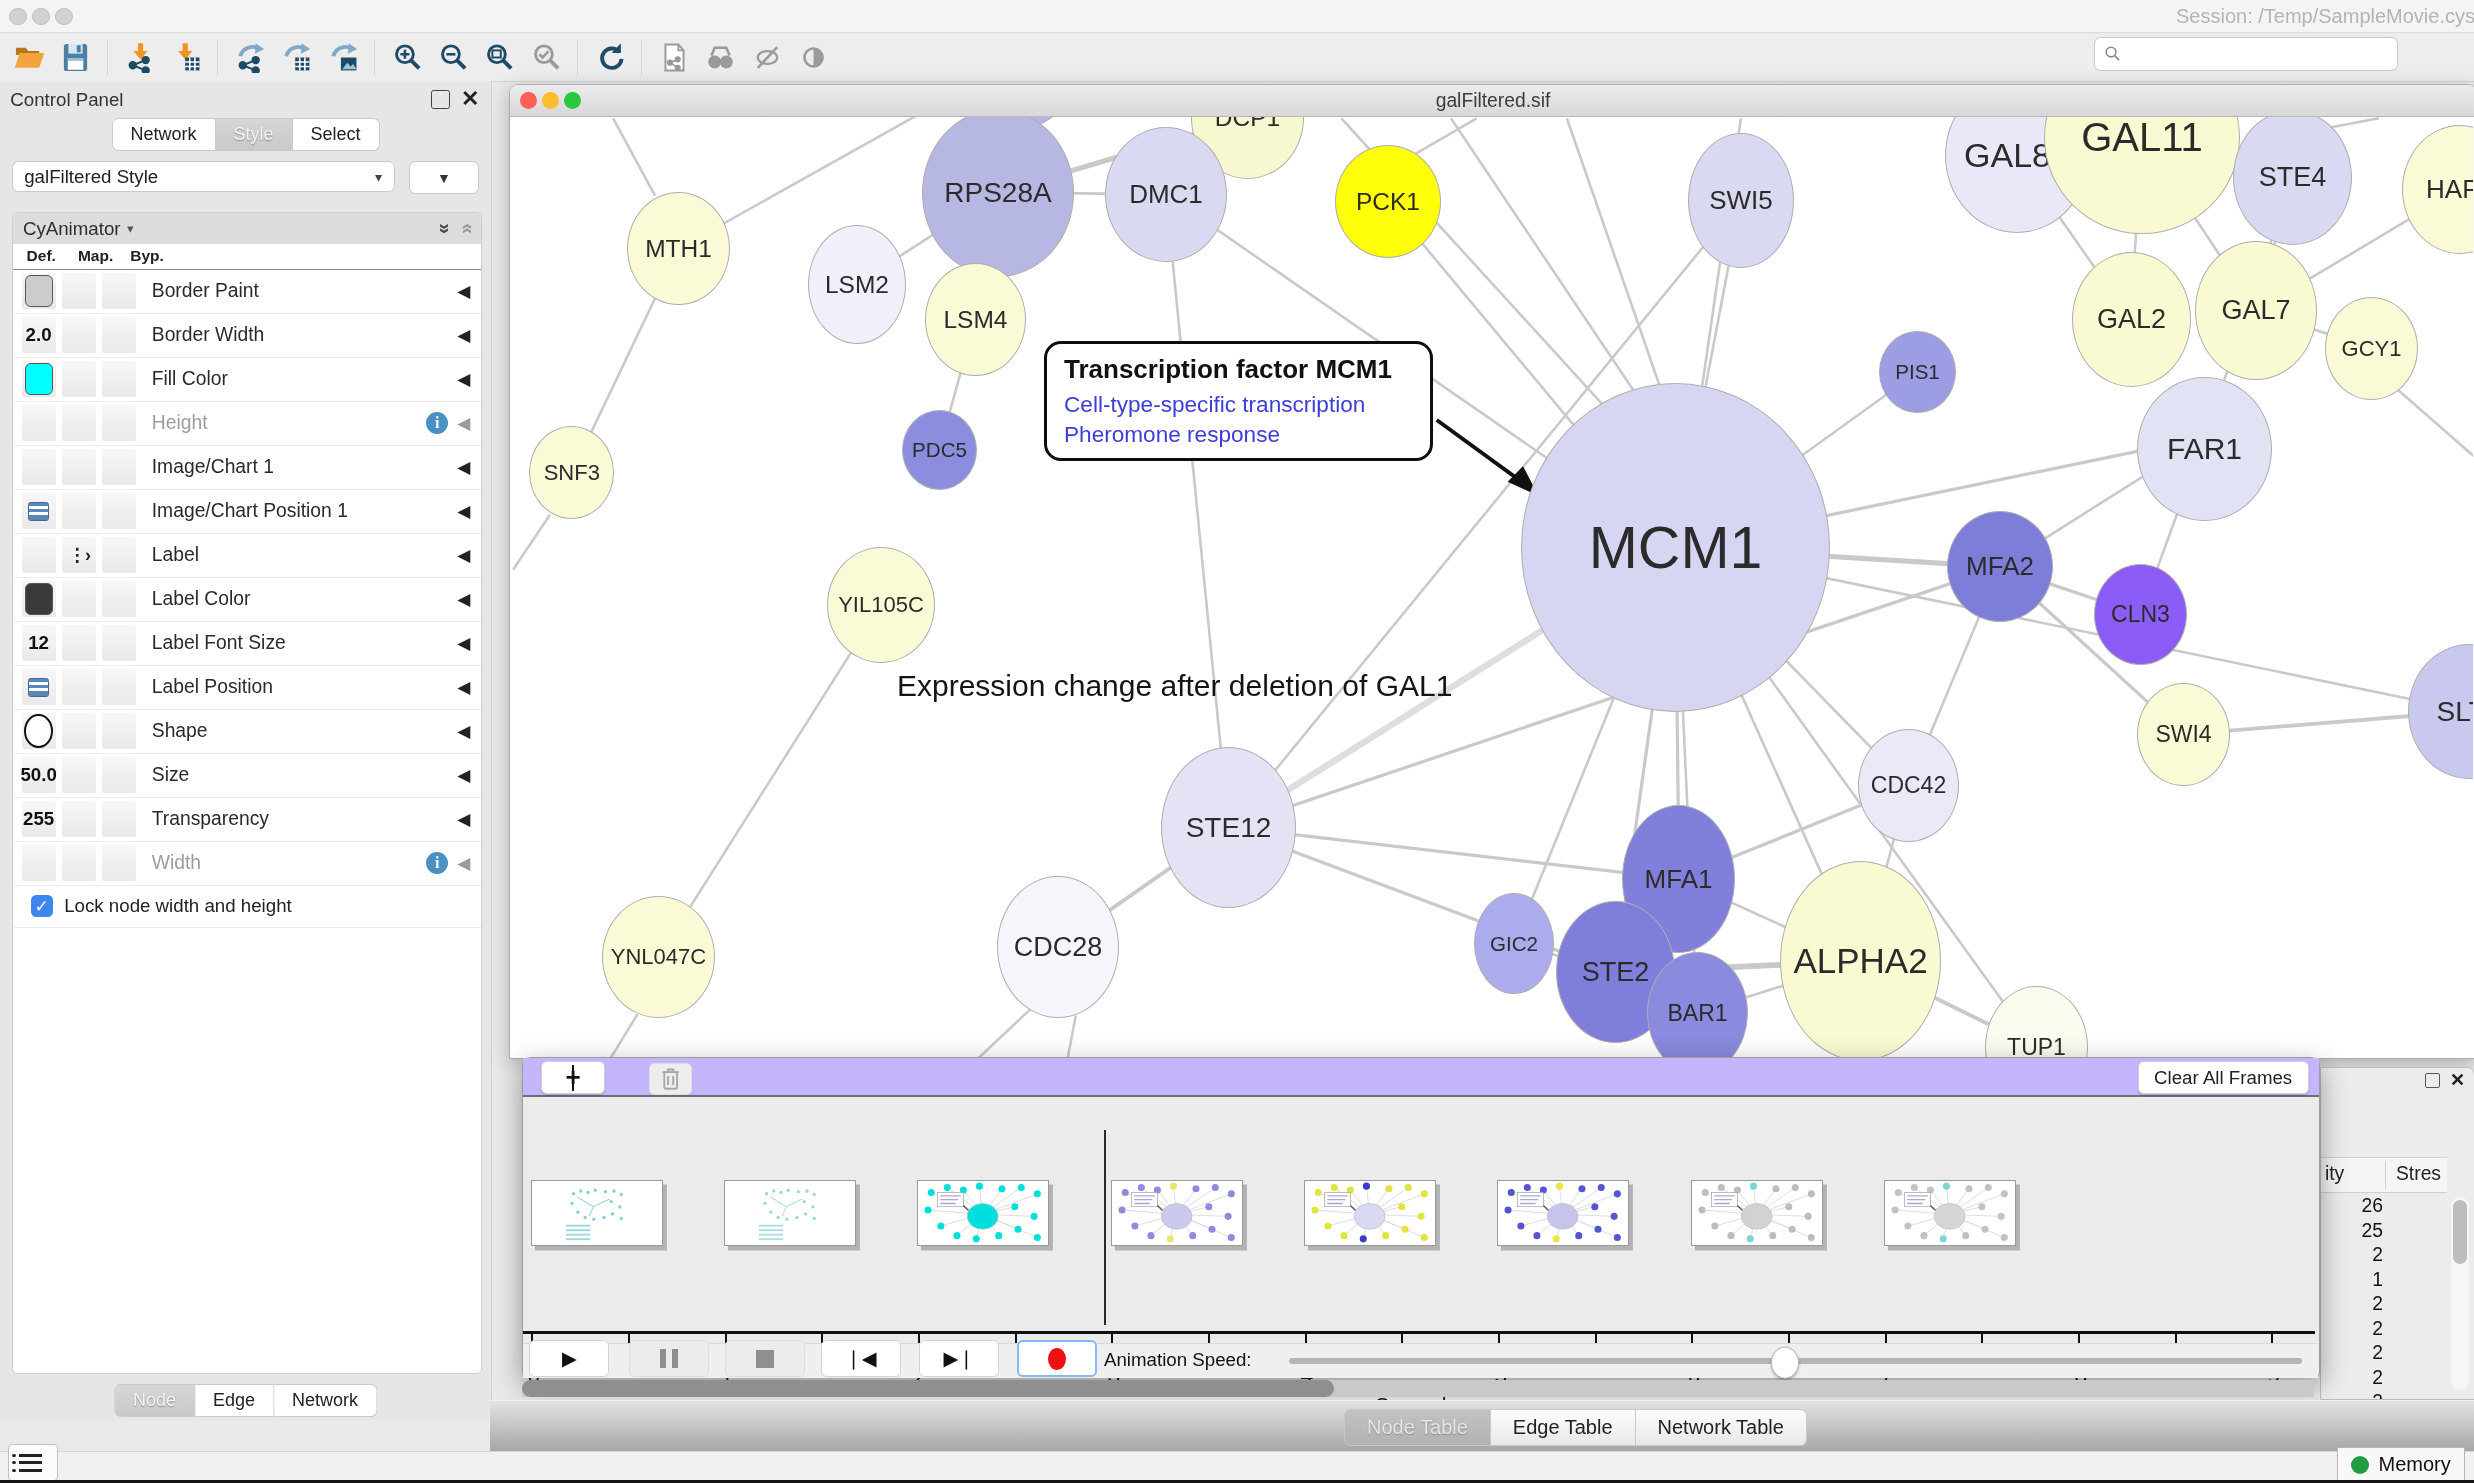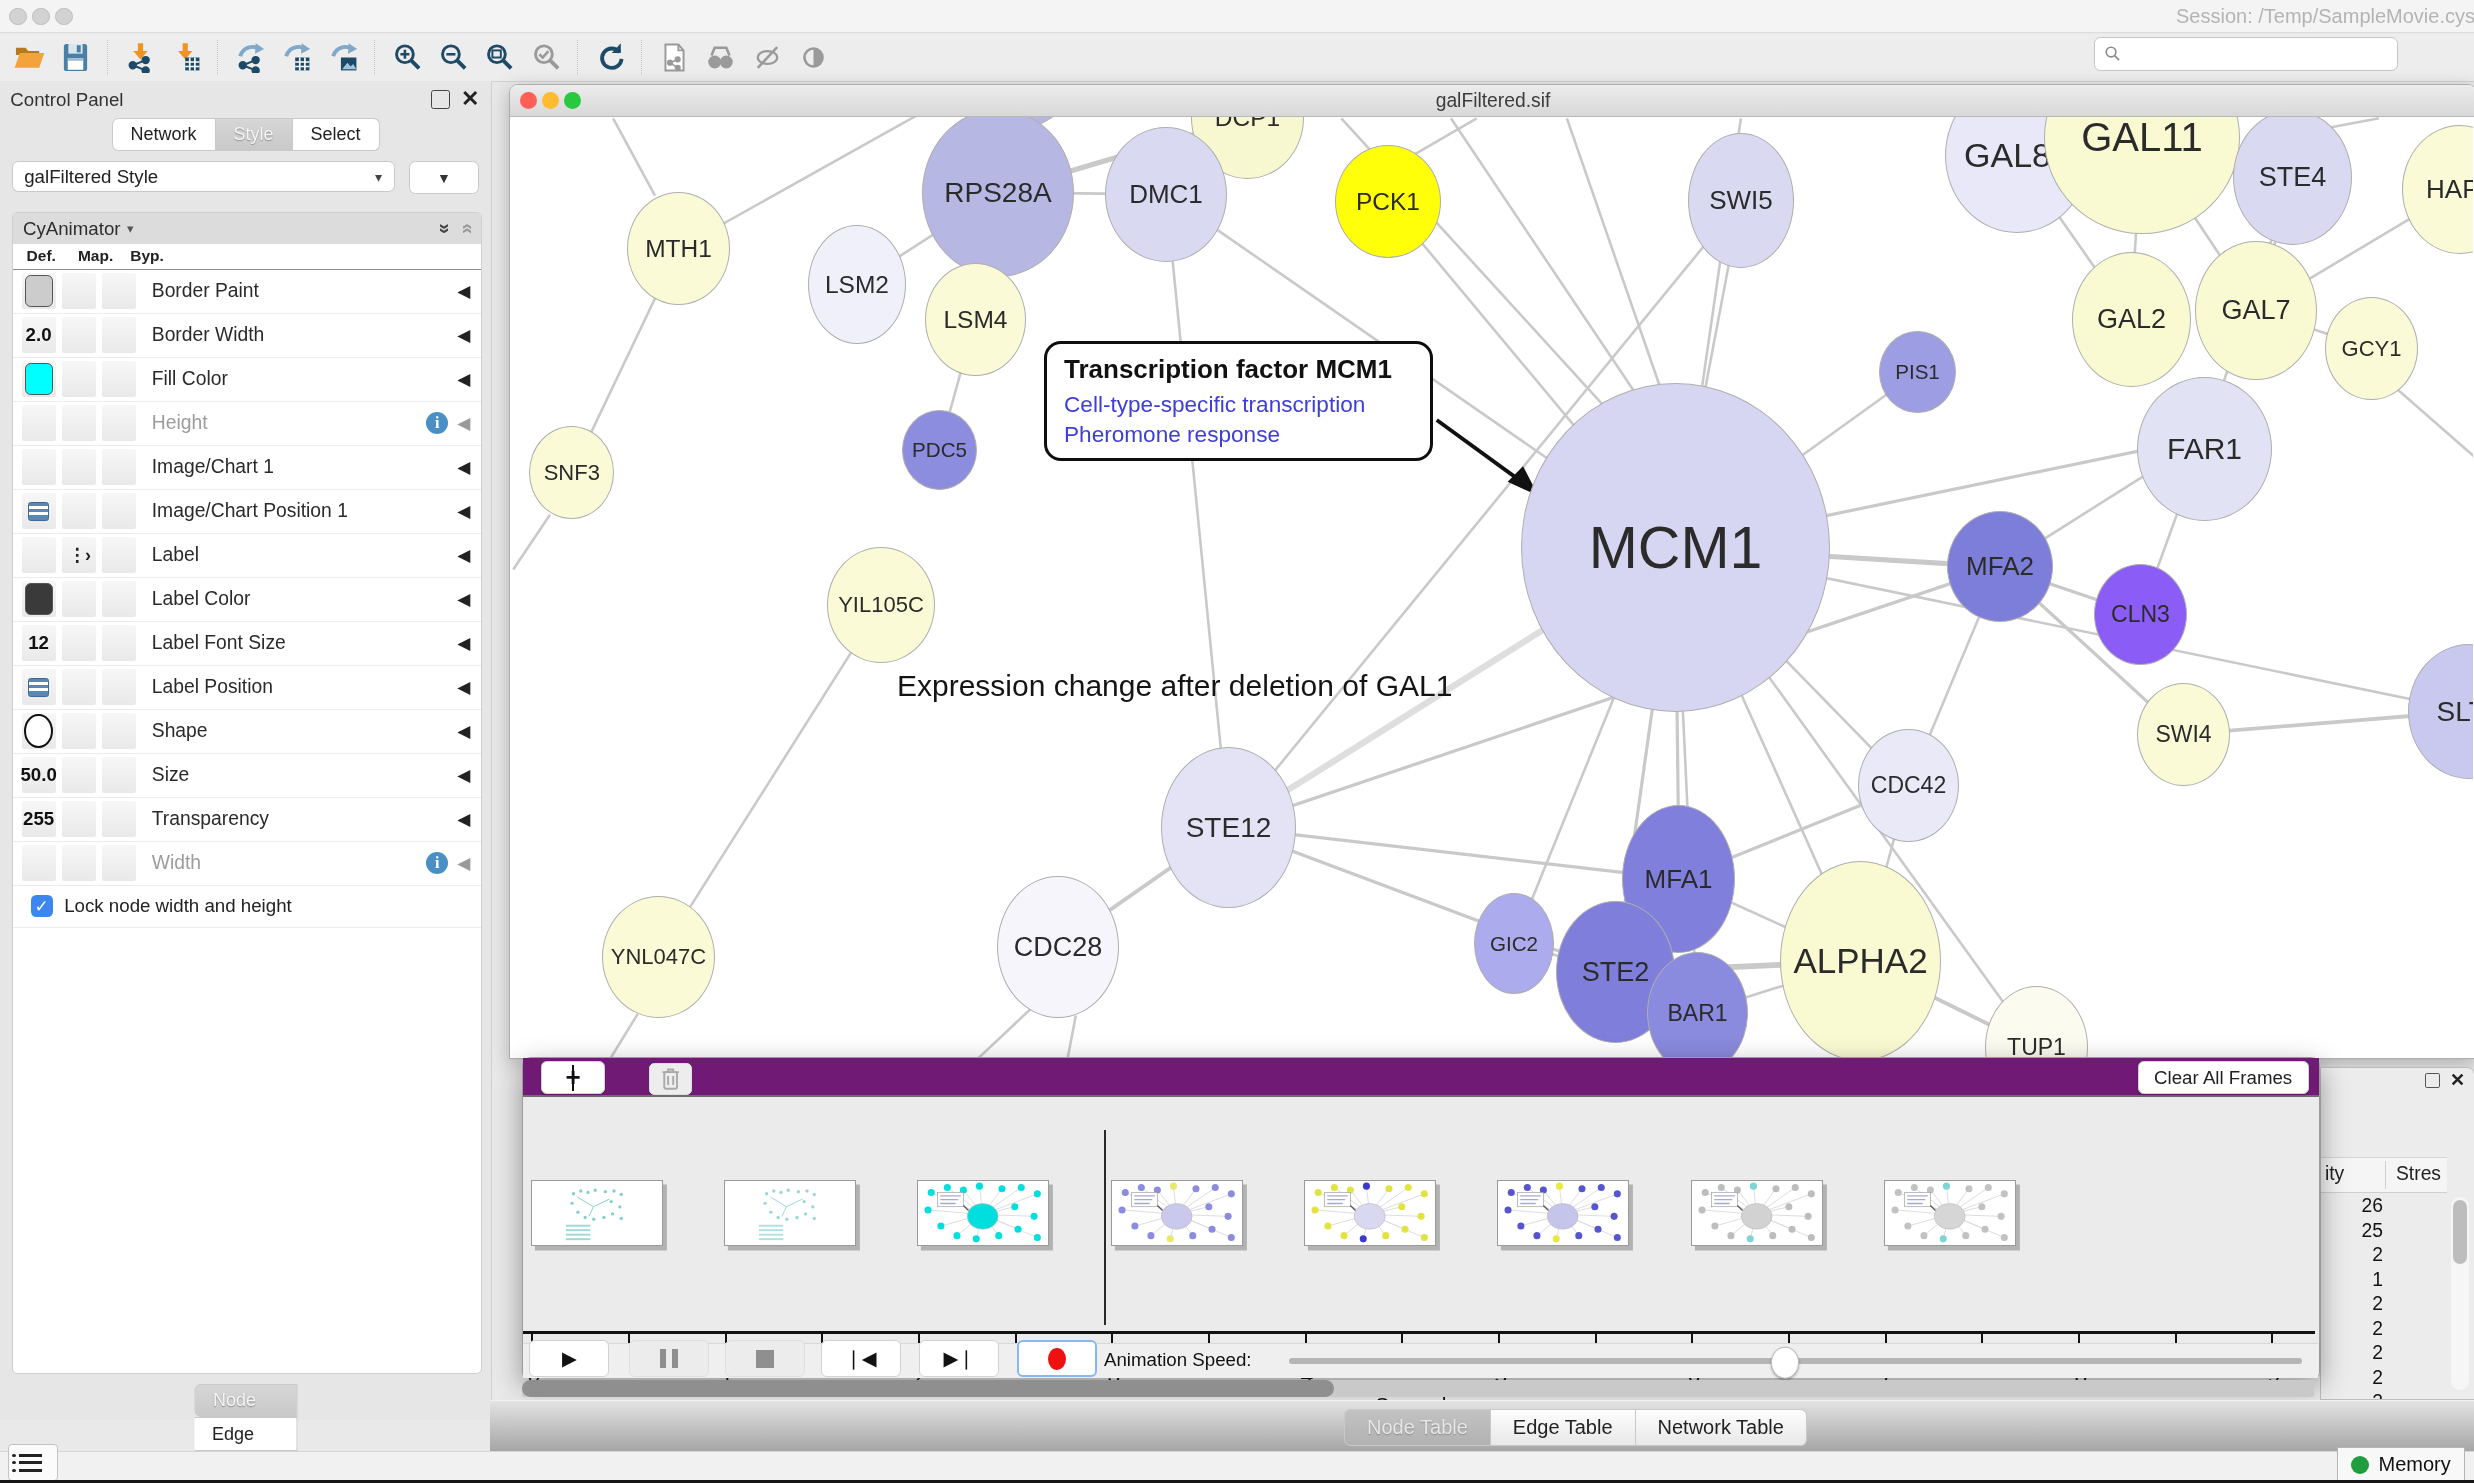--- a/index.html
+++ b/index.html
@@ -57,21 +57,21 @@
   .info-icon{width:22px;height:22px;border-radius:50%;background:#4a90c4;color:#fff;font-size:16px;font-weight:bold;
              display:flex;align-items:center;justify-content:center;margin-right:9px;font-family:"Liberation Serif",serif;}
   .row-arrow{font-size:17px;color:#222;}
   .row-arrow.dim{color:#9a9a9a;}
   .pos-icon{width:19.3px;height:17px;background:linear-gradient(#5b87b5 20%,#fff 20%,#fff 35%,#5b87b5 35%,#5b87b5 55%,#fff 55%,#fff 70%,#5b87b5 70%);border:1.3px solid #3a6a96;border-radius:2.6px;}
   .map-icon{font-size:18px;font-weight:bold;color:#222;letter-spacing:-1.3px;}
   #lock-row{height:41px;display:flex;align-items:center;padding-left:18px;border-bottom:1.3px solid #ececec;}
   #lock-check{width:22px;height:22px;background:#3d86f0;border-radius:5.2px;color:#fff;font-size:17px;display:flex;
               align-items:center;justify-content:center;margin-right:11.6px;}
   #lock-label{font-size:18.7px;color:#222;}
-  #cp-bottom-tabs{left:50%;transform:translateX(-50%);top:1303px;flex-direction:column;}
+  #cp-bottom-tabs{left:50%;transform:translateX(-50%);top:1303px;}
 
   
   #net-window{left:509px;top:84px;width:1966px;height:973px;border:1.3px solid #adadad;border-radius:9px 9px 0 0;
               box-shadow:0 5.2px 19.3px rgba(0,0,0,.25);background:#fff;}
   #net-titlebar{height:31px;background:linear-gradient(#ececec,#d8d8d8);border-radius:7.7px 7.7px 0 0;border-bottom:1.3px solid #b8b8b8;position:relative;}
   .mac-dot{position:absolute;top:7px;width:17px;height:17px;border-radius:50%;}
   #net-title{width:100%;text-align:center;line-height:31px;font-size:19.3px;color:#3c3c3c;}
   #net-canvas{position:absolute;left:0;top:32px;width:1963px;height:941px;background:#fff;overflow:hidden;}
   #edges-svg{position:absolute;left:0;top:0;}
   .node{position:absolute;border:1.9px solid #aeaeae;border-radius:50%;display:flex;align-items:center;justify-content:center;
@@ -79,21 +79,21 @@
   #annotation-box{position:absolute;background:#fff;border:3.9px solid #0e0e0e;border-radius:17px;padding:10.3px 17px;box-sizing:border-box;}
   #annotation-title{font-size:26px;font-weight:bold;color:#111;margin-bottom:6.4px;}
   .annotation-link{font-size:22.6px;color:#3d3dd8;margin-top:3.9px;}
   #canvas-label{position:absolute;font-size:30px;color:#141414;}
 
   
   #cyanimator{left:522px;top:1057px;width:1798px;height:320px;background:#ebebeb;border:1.3px solid #9c9c9c;
               border-radius:9px 9px 3.9px 3.9px;box-shadow:0 9px 28px rgba(0,0,0,.38);box-sizing:border-box;}
   #cy-titlebar{height:32px;background:linear-gradient(#ececec,#dadada);border-radius:7.7px 7.7px 0 0;border-bottom:1.3px solid #bdbdbd;position:relative;}
   #cy-title{width:100%;text-align:center;line-height:32px;font-size:19.3px;color:#555;}
-  #cy-toolbar{position:relative;height:37px;background:#701a75;border-bottom:2.6px solid #6e6e6e;}
+  #cy-toolbar{position:relative;height:37px;background:#c4b5fd;border-bottom:2.6px solid #6e6e6e;}
   #cy-add-btn{position:absolute;left:18px;top:3.2px;width:62px;height:31px;background:#fff;border:1.3px solid #d2d2d2;border-radius:5.8px;
               display:flex;align-items:center;justify-content:center;font-size:26px;font-weight:bold;color:#111;box-shadow:0 1.3px 1.9px rgba(0,0,0,.12);}
   #cy-add-btn .stem{position:absolute;width:1.9px;height:26px;background:#111;}
   #cy-trash-btn{position:absolute;left:126px;top:4.5px;width:41px;height:30px;background:#ededed;border:1.3px solid #ddd;border-radius:5.2px;
                 display:flex;align-items:center;justify-content:center;}
   #cy-clear-btn{position:absolute;right:10.3px;top:3.2px;height:31px;background:#fff;border:1.3px solid #d2d2d2;border-radius:5.8px;
                 font-size:18.7px;display:flex;align-items:center;padding:0 15.5px;box-shadow:0 1.3px 1.9px rgba(0,0,0,.12);}
   #cy-timeline{position:absolute;left:0;top:73px;width:1795px;height:209px;background:#ebebeb;}
   .frame-thumb{position:absolute;top:49px;width:132px;height:66px;background:#fff;border:1.3px solid #9a9a9a;
                box-shadow:3.9px 4.5px 0 #b2b2b2;box-sizing:border-box;}

